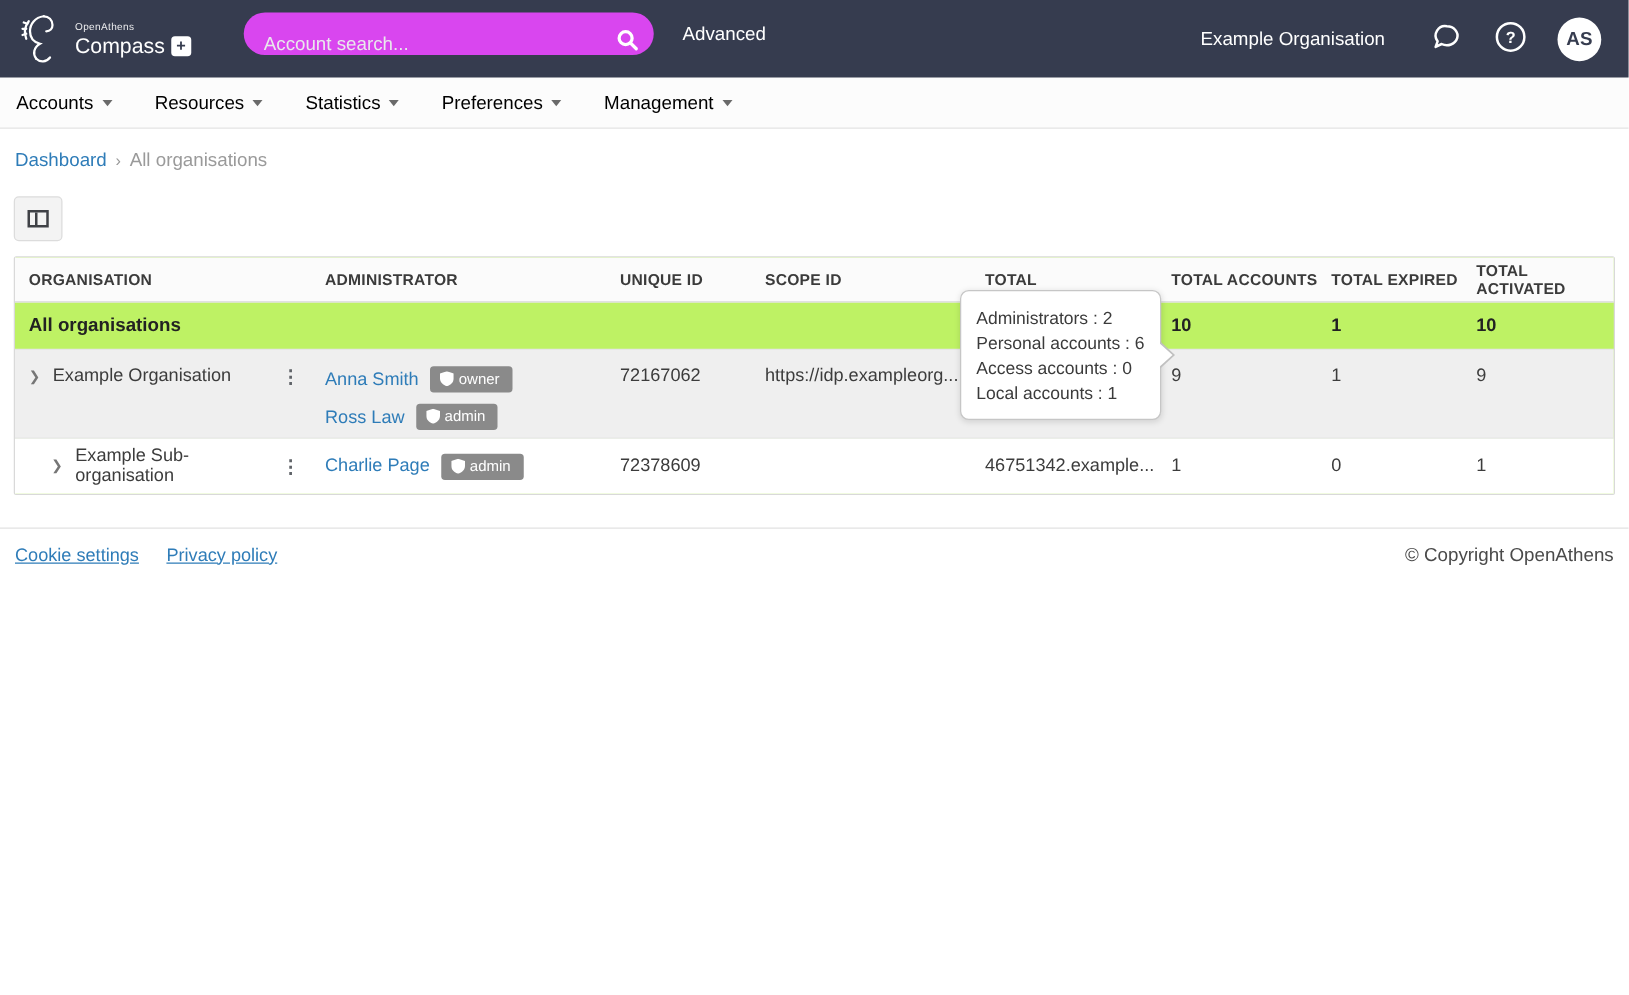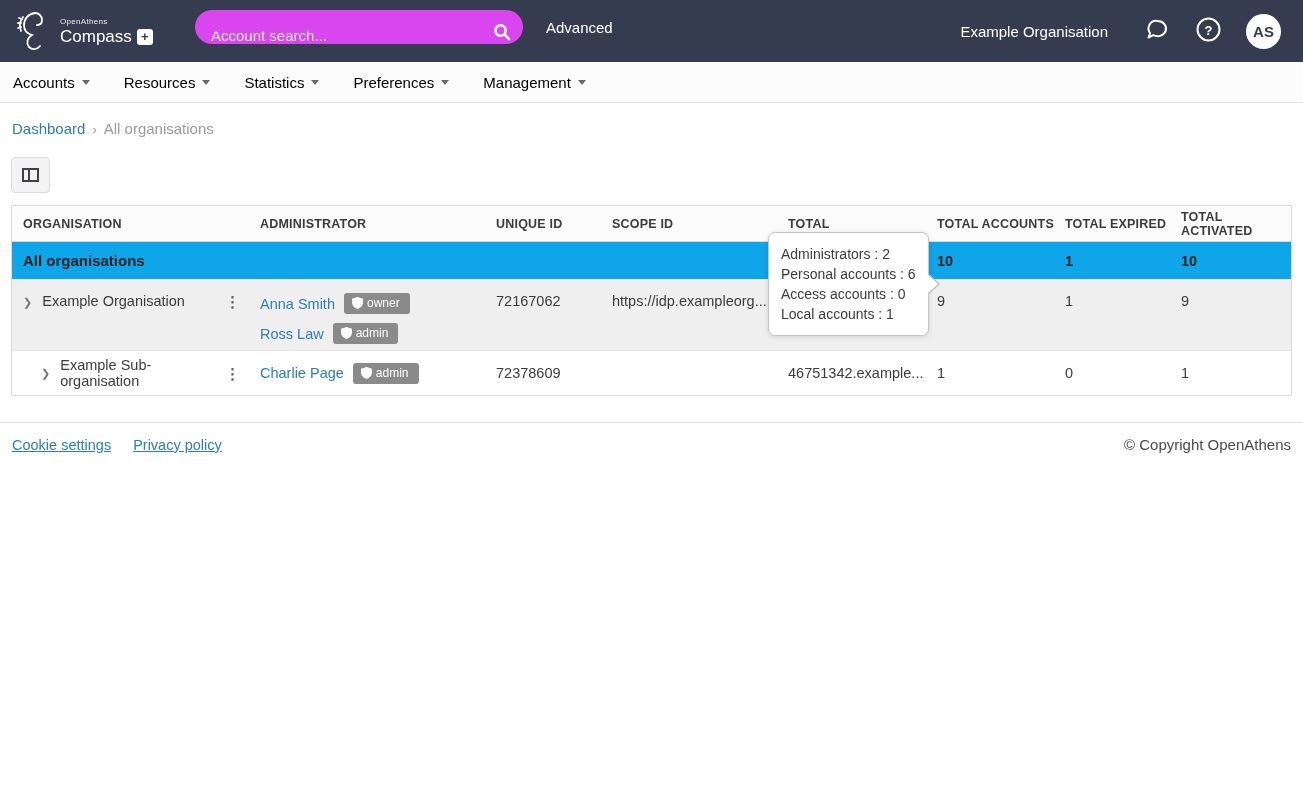--- a/index.html
+++ b/index.html
@@ -47,21 +47,21 @@
   .crumb-current { color:#9a9a9a; }
 
   
   .col-btn { margin:20px 0 0 11px; width:39px; height:36px; background:#f3f3f3;
     border:1px solid #dcdcdc; border-radius:4px; cursor:pointer;
     display:flex; align-items:center; justify-content:center; }
   .col-icon { width:17px; height:14px; border:2px solid #3f4146; position:relative; display:inline-block; }
   .col-icon::after { content:""; position:absolute; left:4px; top:0; bottom:0; width:2px; background:#3f4146; }
 
   
-  .table-wrap { margin:12px 11px 0; border:1px solid #d9d9d9; border-radius:2px; background:#0ea5e9; }
+  .table-wrap { margin:12px 11px 0; border:1px solid #d9d9d9; border-radius:2px; background:#bef264; }
   .tr { display:grid; grid-template-columns:248px 236px 116px 176px 149px 128px 116px 112px; }
   .th-row { height:36px; align-items:center; background:#fbfbfb; border-bottom:1px solid #d9d9d9; }
   .th { font-size:12.5px; font-weight:700; color:#3b3b3b; letter-spacing:.2px; }
   .c1 { padding-left:11px; }
 
   .row-summary { height:38px; align-items:center; border-bottom:1px solid #e6e6e6; }
   .row-summary .org-label { font-weight:bold; font-size:15px; color:#222; }
   .row-summary .num { font-weight:bold; font-size:14.5px; color:#222; }
 
   .row-org { height:71px; background:#efefef; border-bottom:1px solid #e6e6e6; align-items:start; }

